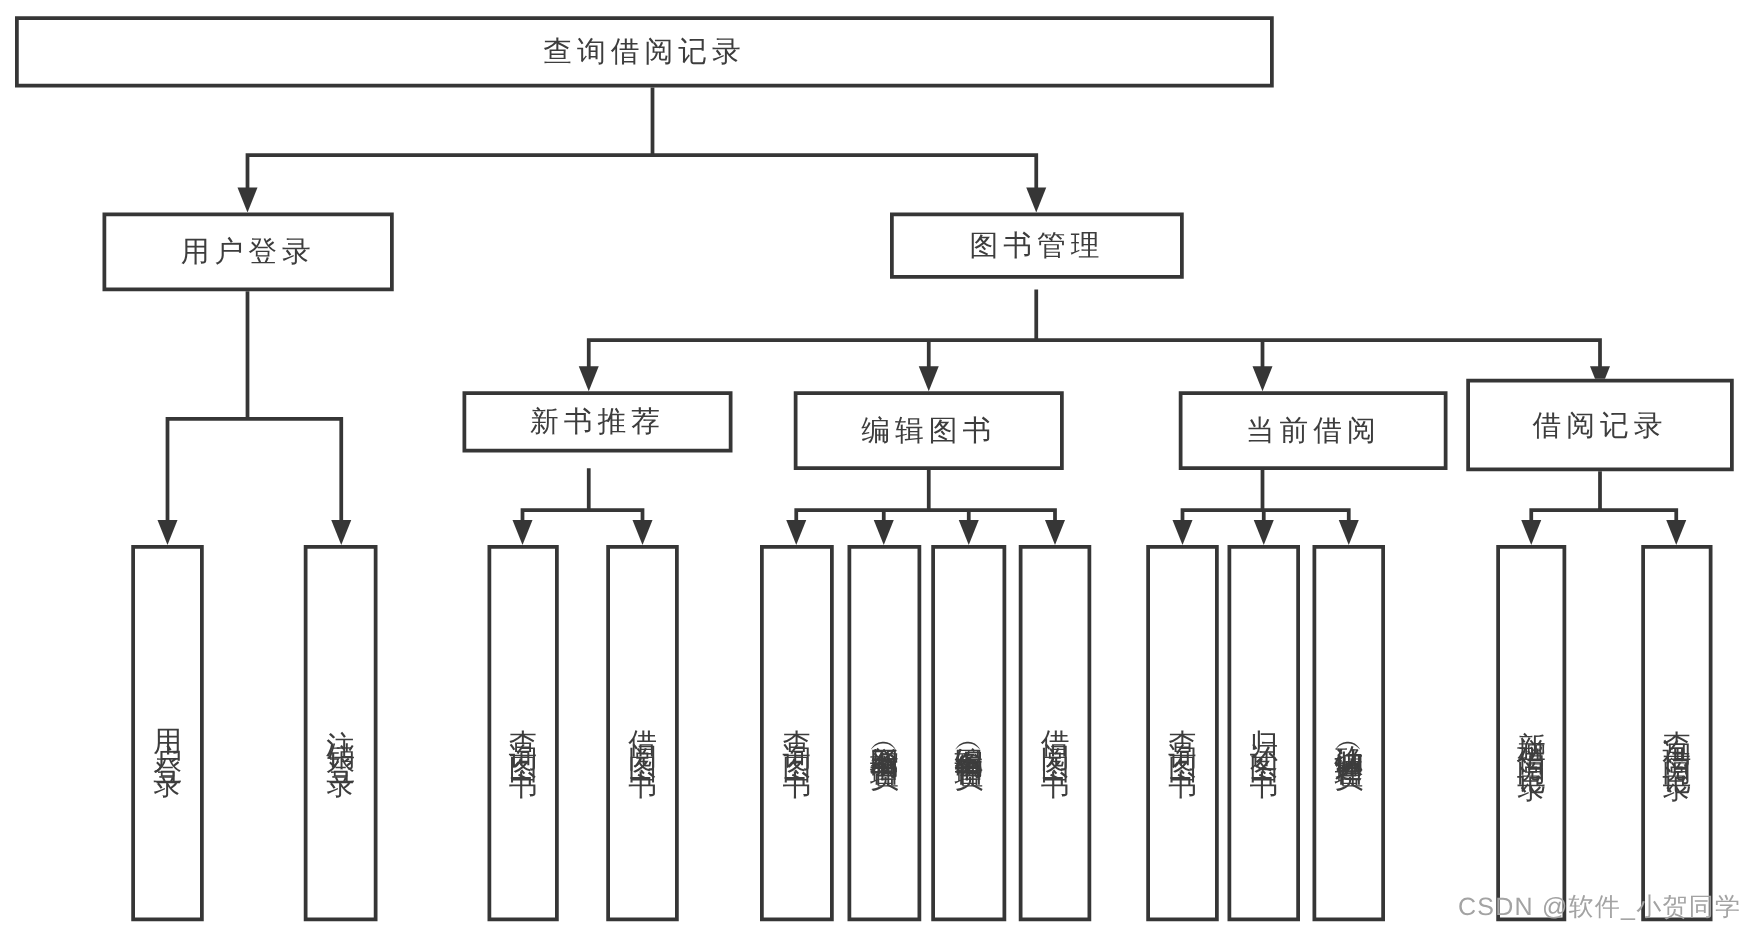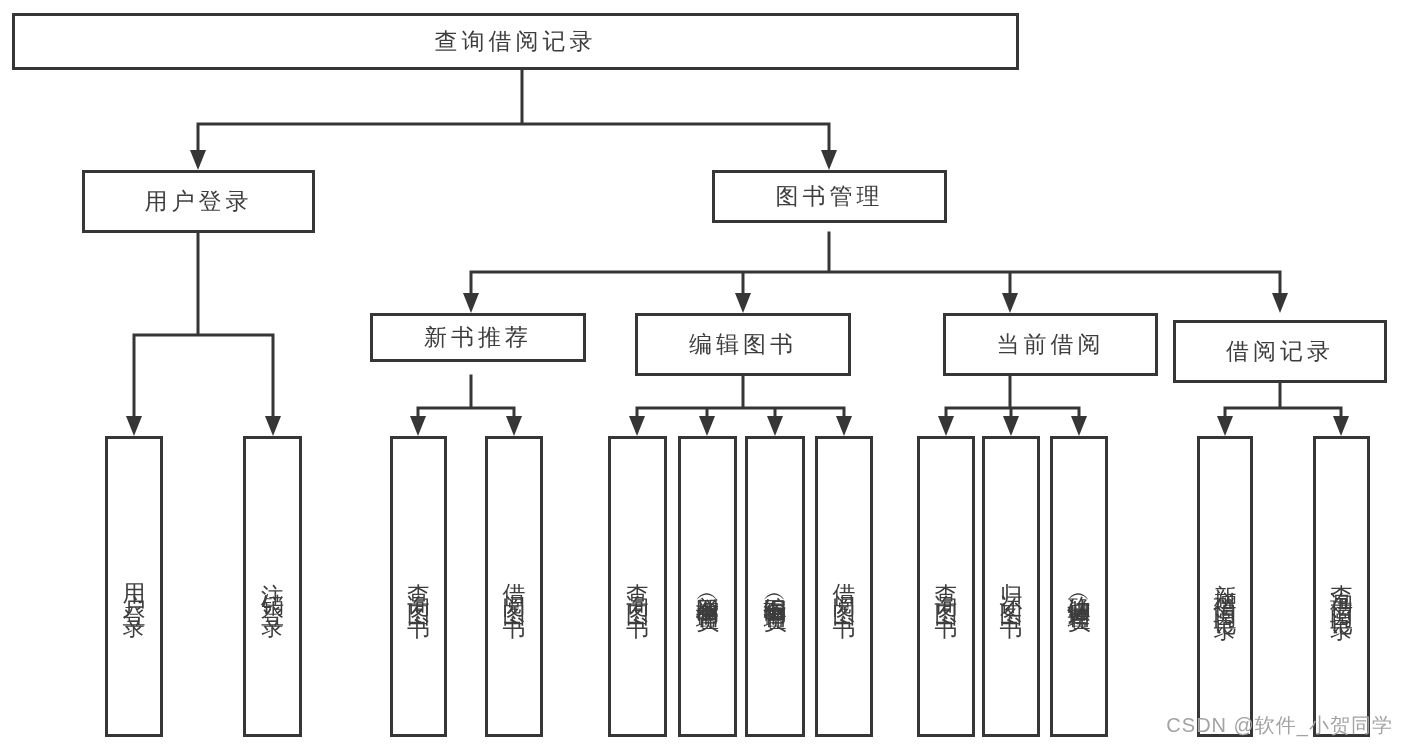--- a/index.html
+++ b/index.html
@@ -105,21 +105,21 @@
 
   <div class="box h" style="left:370px;top:313px;width:216px;height:49px">
     <span>新书推荐</span>
   </div>
   <div class="box h" style="left:635px;top:313px;width:216px;height:63px">
     <span>编辑图书</span>
   </div>
   <div class="box h" style="left:943px;top:313px;width:215px;height:63px">
     <span>当前借阅</span>
   </div>
-  <div class="box h" style="left:1173px;top:320px;width:214px;height:63px">
+  <div class="box h" style="left:1173px;top:303px;width:214px;height:74px">
     <span>借阅记录</span>
   </div>
 
   <div class="box leaf" style="left:105px;top:436px;width:58px;height:301px">
     <span class="s">用户登录</span>
   </div>
   <div class="box leaf" style="left:243px;top:436px;width:59px;height:301px">
     <span class="s">注销登录</span>
   </div>
 

